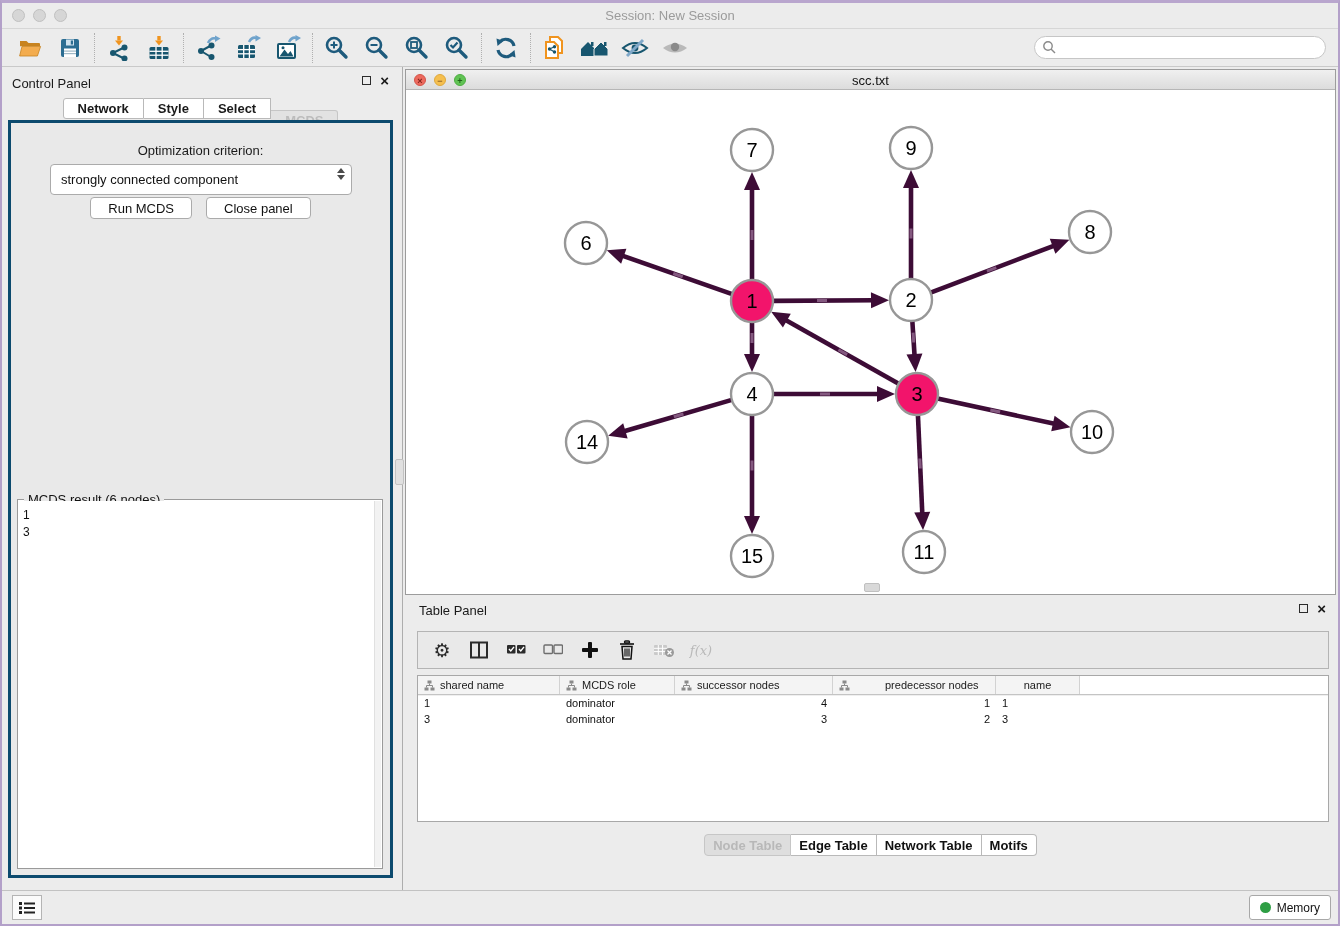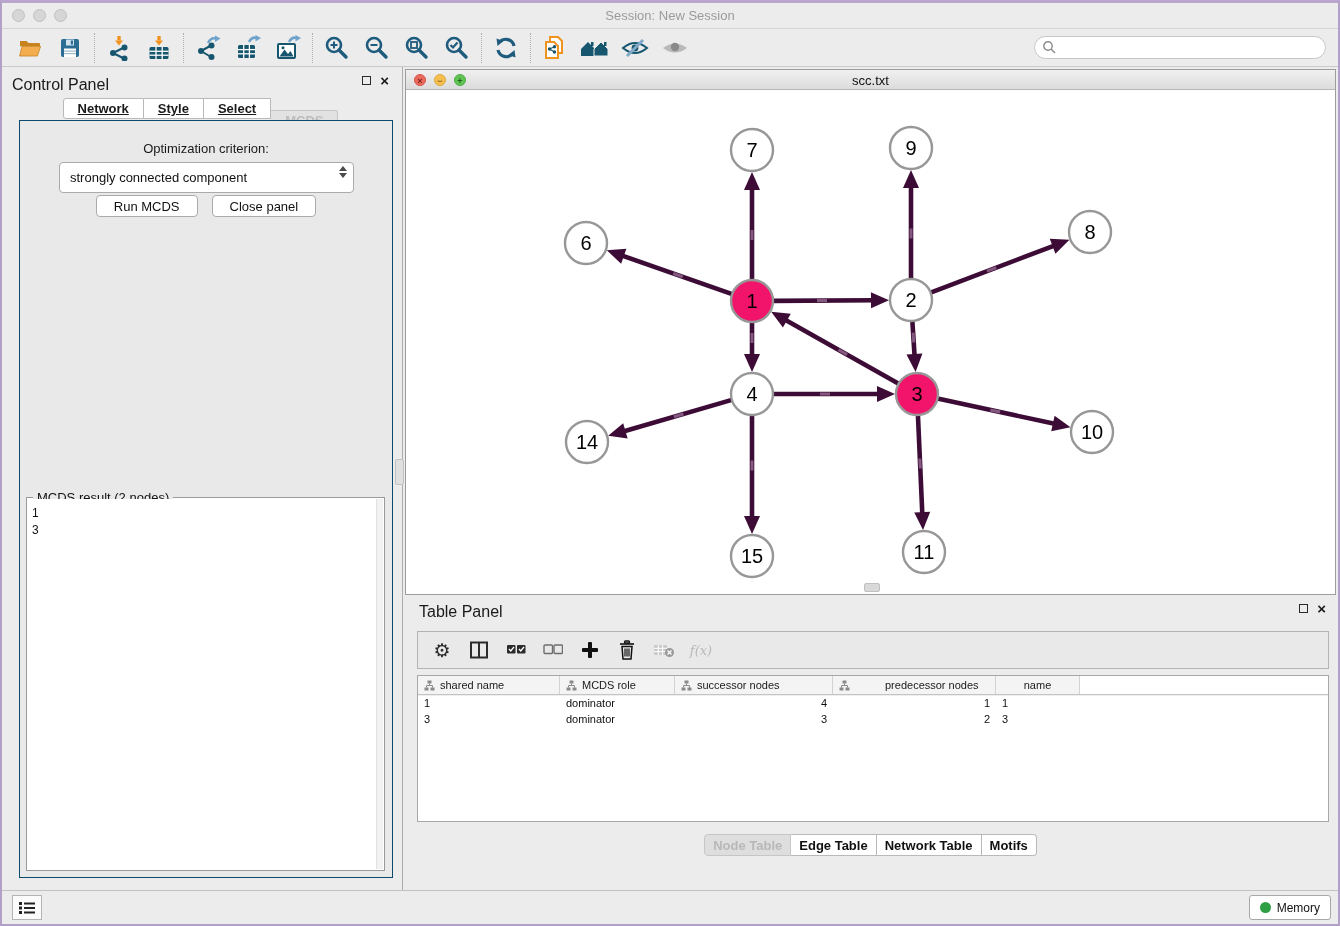--- a/index.html
+++ b/index.html
@@ -17,30 +17,30 @@
   
   .toolbar { position:absolute; left:0; top:26px; right:0; height:38px; background:#ececec; border-bottom:1px solid #c9c9c9; display:flex; align-items:center; padding-left:8px; }
   .tb-btn { width:40px; height:32px; display:flex; align-items:center; justify-content:center; }
   .tb-sep { width:1px; height:30px; margin:0 4px; border-left:1px dotted #b0b0b0; }
   .search-wrap { position:absolute; right:12px; top:7px; }
   .search-input { width:292px; height:23px; border:1px solid #c6c6c6; border-radius:12px; background:#fff; padding:0 8px 0 26px; font-size:12px; color:#333; outline:none; }
   .search-mag { position:absolute; left:8px; top:4px; }
 
   
   .control-panel { position:absolute; left:0; top:64px; width:397px; bottom:34px; background:#ececec; }
-  .panel-header { position:absolute; left:10px; top:9px; font-size:16px; color:#1a1a1a; }
+  .panel-header { position:absolute; left:10px; top:9px; font-size:13px; color:#1a1a1a; }
   .panel-icons { position:absolute; right:10px; top:8px; display:flex; gap:9px; align-items:center; }
   .float-icon { width:9px; height:9px; border:1.5px solid #2b2b2b; display:inline-block; }
   .close-icon { font-size:15px; font-weight:bold; color:#1a1a1a; line-height:11px; }
   .cp-tabs { position:absolute; left:0; right:0; top:31px; display:flex; justify-content:center; }
-  .cp-tab { height:21px; padding:0 14px; font-size:13px; font-weight:600; color:#1a1a1a; background:#fff; border:1px solid #b9b9b9; border-left:none; display:flex; align-items:center;text-decoration:underline; }
+  .cp-tab { height:21px; padding:0 14px; font-size:13px; font-weight:600; color:#1a1a1a; background:#fff; border:1px solid #b9b9b9; border-left:none; display:flex; align-items:center; }
   .cp-tab:first-child { border-left:1px solid #b9b9b9; border-radius:3px 0 0 3px; }
   .cp-tab:last-child { border-radius:0 3px 3px 0; }
   .cp-tab.active { background:#e2e2e2; color:#bcbcbc; border-color:#c6c6c6;margin-top:12px; }
-  .cp-content { position:absolute; left:6px; right:6px; top:53px; bottom:12px; background:#e9e9e9; border:1px solid #0c4a6e;margin-left:11px; }
+  .cp-content { position:absolute; left:6px; right:6px; top:53px; bottom:12px; background:#e9e9e9; border:3px solid #0c4a6e; }
   .opt-label { position:absolute; left:0; right:0; top:20px; text-align:center; font-size:13px; color:#1a1a1a; }
   .dropdown { position:absolute; left:39px; right:38px; top:41px; height:31px; background:#fff; border:1px solid #ababab; border-radius:4px; display:flex; align-items:center; padding:0 22px 0 10px; font-size:13px; color:#111; }
   .dd-steppers { position:absolute; right:6px; top:3px; display:flex; flex-direction:column; gap:2px; align-items:center; }
   .tri-up { width:0; height:0; border-left:4px solid transparent; border-right:4px solid transparent; border-bottom:5px solid #4a4a4a; }
   .tri-down { width:0; height:0; border-left:4px solid transparent; border-right:4px solid transparent; border-top:5px solid #4a4a4a; }
   .cp-buttons { position:absolute; left:0; right:0; top:74px; display:flex; justify-content:center; gap:14px; }
   .btn { height:22px; padding:6px 17px; background:#fff; border:1px solid #ababab; border-radius:4px; font-size:13px; color:#111; display:flex; align-items:center; }
   .result-box { position:absolute; left:6px; right:7px; top:376px; bottom:6px; border:1px solid #9a9a9a; background:#fff; }
   .result-legend { position:absolute; left:6px; top:-8px; background:#e9e9e9; padding:0 4px; font-size:13px; color:#111; }
   .result-text { position:absolute; inset:1px 9px 1px 1px; background:#fff; font-size:12px; color:#111; padding:6px 4px; line-height:17px; white-space:pre-line; }
@@ -279,21 +279,21 @@
         <span class="dd-steppers">
             <span class="tri-up"></span>
             <span class="tri-down"></span>
           </span>
       </div>
       <div class="cp-buttons">
         <div class="btn">Run MCDS</div>
         <div class="btn">Close panel</div>
       </div>
       <div class="result-box">
-        <div class="result-legend">MCDS result (2 nodes)</div>
+        <div class="result-legend">MCDS result (6 nodes)</div>
         <div class="result-text" id="result-text">1
 3</div>
         <div class="result-scroll"></div>
       </div>
     </div>
   </div>
 
   <div class="v-split">
       <div class="v-grip"></div>
     </div>

